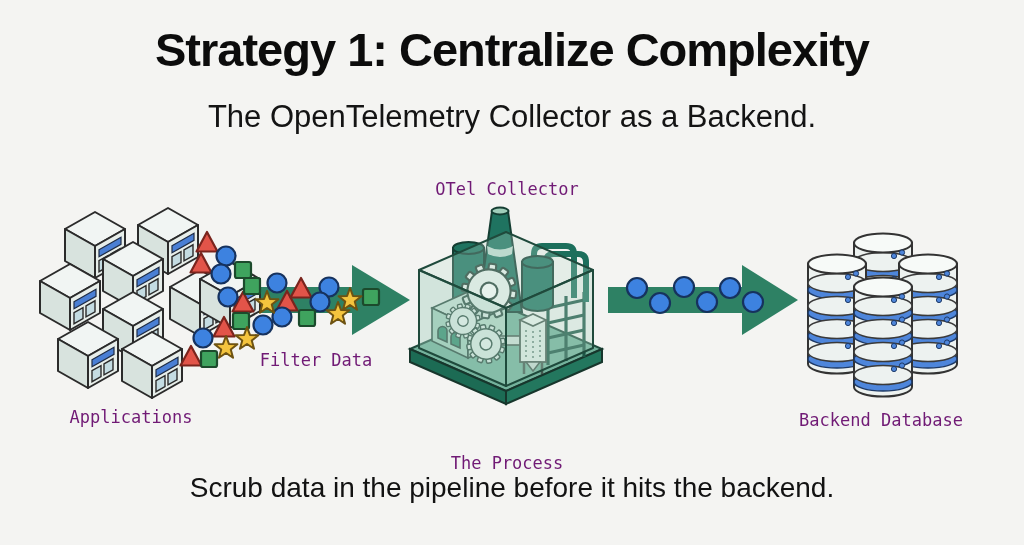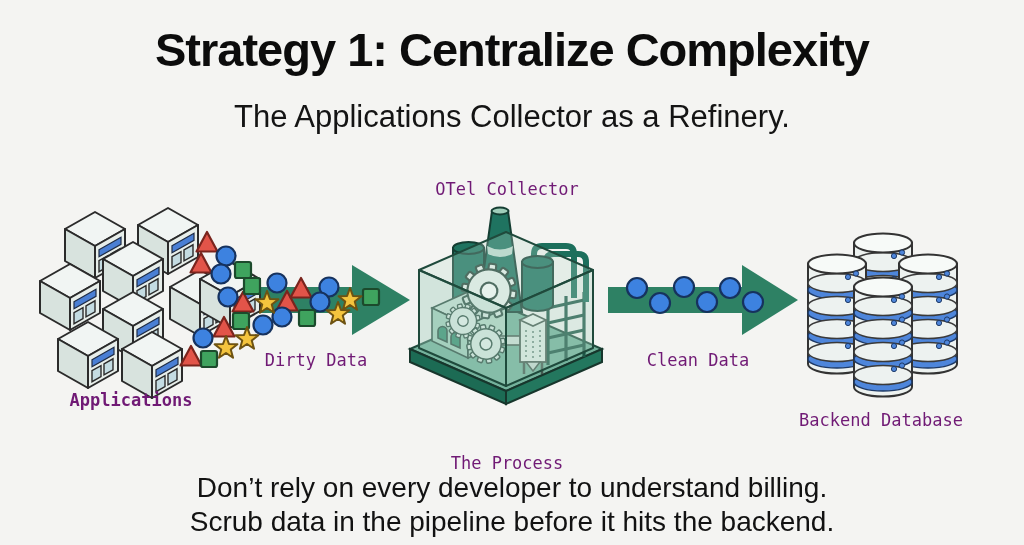--- a/index.html
+++ b/index.html
@@ -24,21 +24,21 @@
   .teal{fill:var(--refinery-teal,#1F7360);stroke:#143D32;stroke-width:2;}
   .stripe{fill:var(--app-stripe-blue,#4A7FD4);stroke:#1e2c45;stroke-width:1.2;}
   .glass{stroke:#1F4A3C;stroke-width:2;stroke-linejoin:round;}
 </style>
 </head>
 <body>
 
 <div class="slide">
 
   <div class="title">Strategy 1: Centralize Complexity</div>
-  <div class="subtitle">The Applications Collector as a Refinery.</div>
+  <div class="subtitle">The OpenTelemetry Collector as a Backend.</div>
 
   <svg class="diagram-svg" width="1024" height="310" viewBox="0 0 1024 310">
     <defs>
 
       <g id="appcube">
         <polygon points="0,0 30,17 0,34 -30,17" fill="#F1F5F3" stroke="#2B2B2B" stroke-width="2" stroke-linejoin="round"></polygon>
         <polygon points="-30,17 0,34 0,66 -30,49" fill="#D8E3DE" stroke="#2B2B2B" stroke-width="2" stroke-linejoin="round"></polygon>
         <polygon points="0,34 30,17 30,49 0,66" fill="#E7EEEA" stroke="#2B2B2B" stroke-width="2" stroke-linejoin="round"></polygon>
         <polygon class="stripe" points="4,37.7 26,25.3 26,32.3 4,44.7"></polygon>
         <polygon points="4,48.7 13,43.6 13,54.6 4,59.7" fill="#C4DCE2" stroke="#2B2B2B" stroke-width="1.4"></polygon>
@@ -214,26 +214,24 @@
 
     <g>
       <use href="#dbstack" transform="translate(883,93)"></use>
       <use href="#dbstack" transform="translate(837,114)"></use>
       <use href="#dbstack" transform="translate(928,114)"></use>
       <use href="#dbstack" transform="translate(883,137)"></use>
     </g>
   </svg>
 
   <div class="mono-label" style="left:357px;top:179px;width:300px;">OTel Collector</div>
-  <div class="mono-label" style="left:6px;top:390px;width:250px;font-weight:bold;">Applications</div>
-  <div class="mono-label" style="left:191px;top:350px;width:250px;">Dirty Data</div>
-  <div class="mono-label" style="left:573px;top:350px;width:250px;">Clean Data</div>
+  <div class="mono-label" style="left:6px;top:407px;width:250px;">Applications</div>
+  <div class="mono-label" style="left:191px;top:350px;width:250px;">Filter Data</div>
   <div class="mono-label" style="left:357px;top:407px;width:300px;line-height:22.5px;">
     <div>The Process</div>
   </div>
   <div class="mono-label" style="left:731px;top:410px;width:300px;">Backend Database</div>
 
   <div class="caption">
-    <div>Don’t rely on every developer to understand billing.</div>
     <div>Scrub data in the pipeline before it hits the backend.</div>
   </div>
 
 </div>
 
 </body></html>

